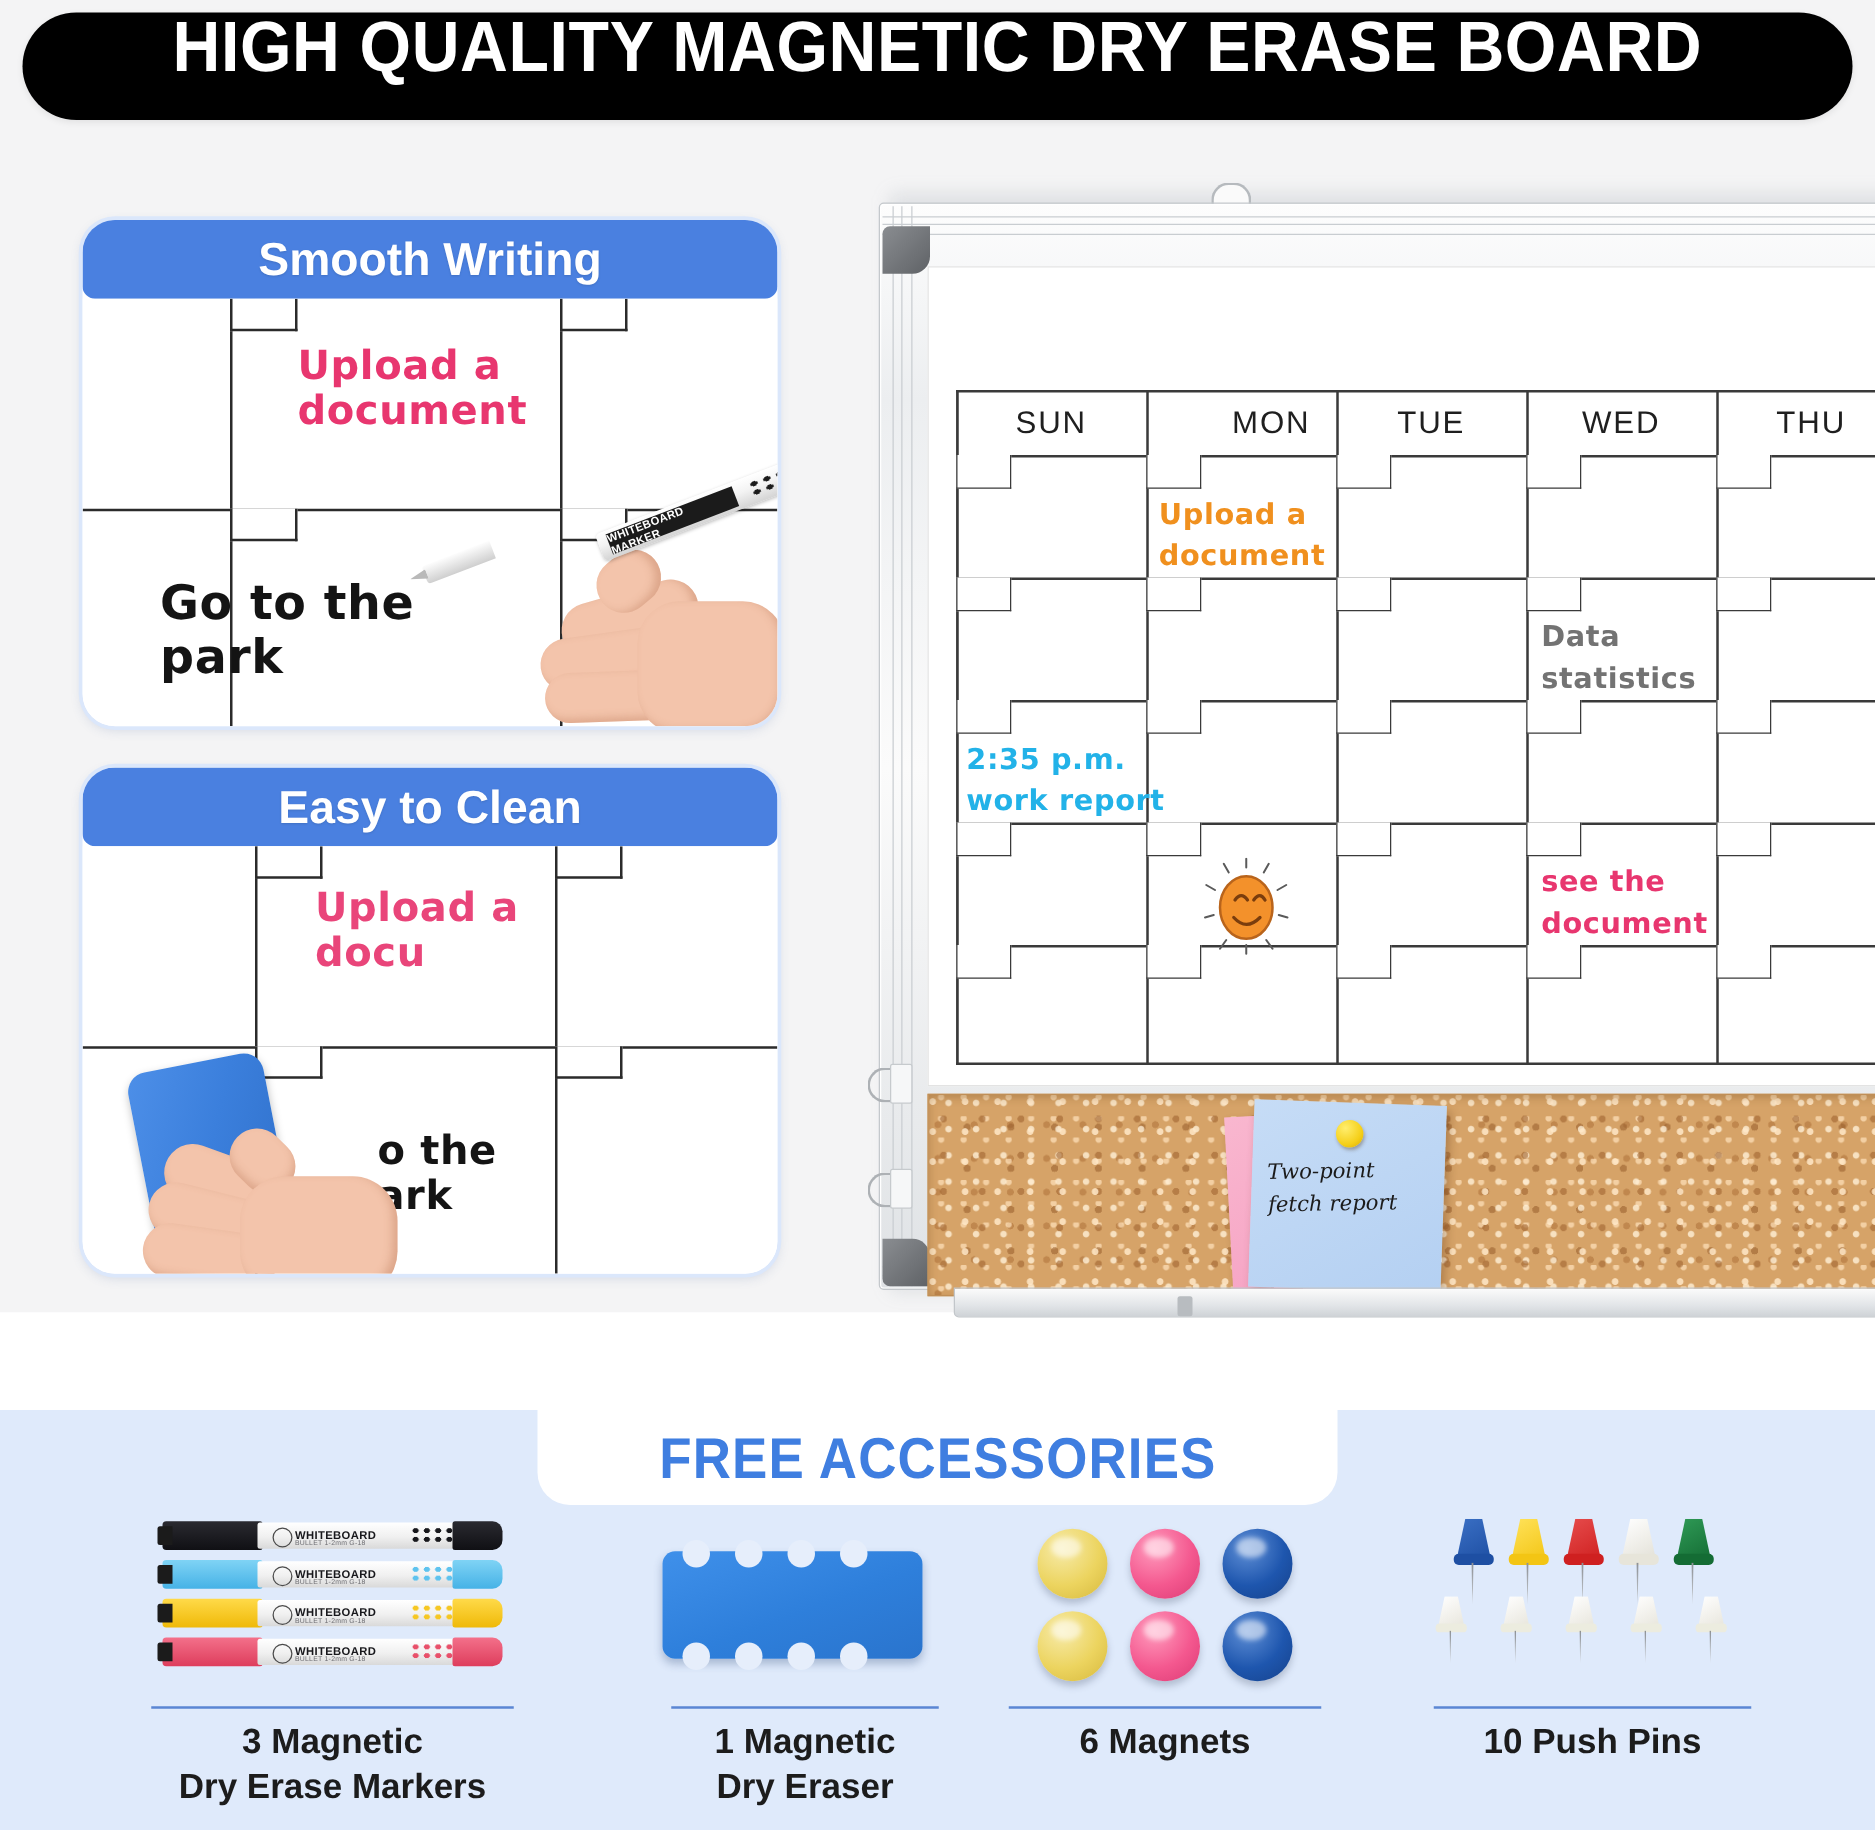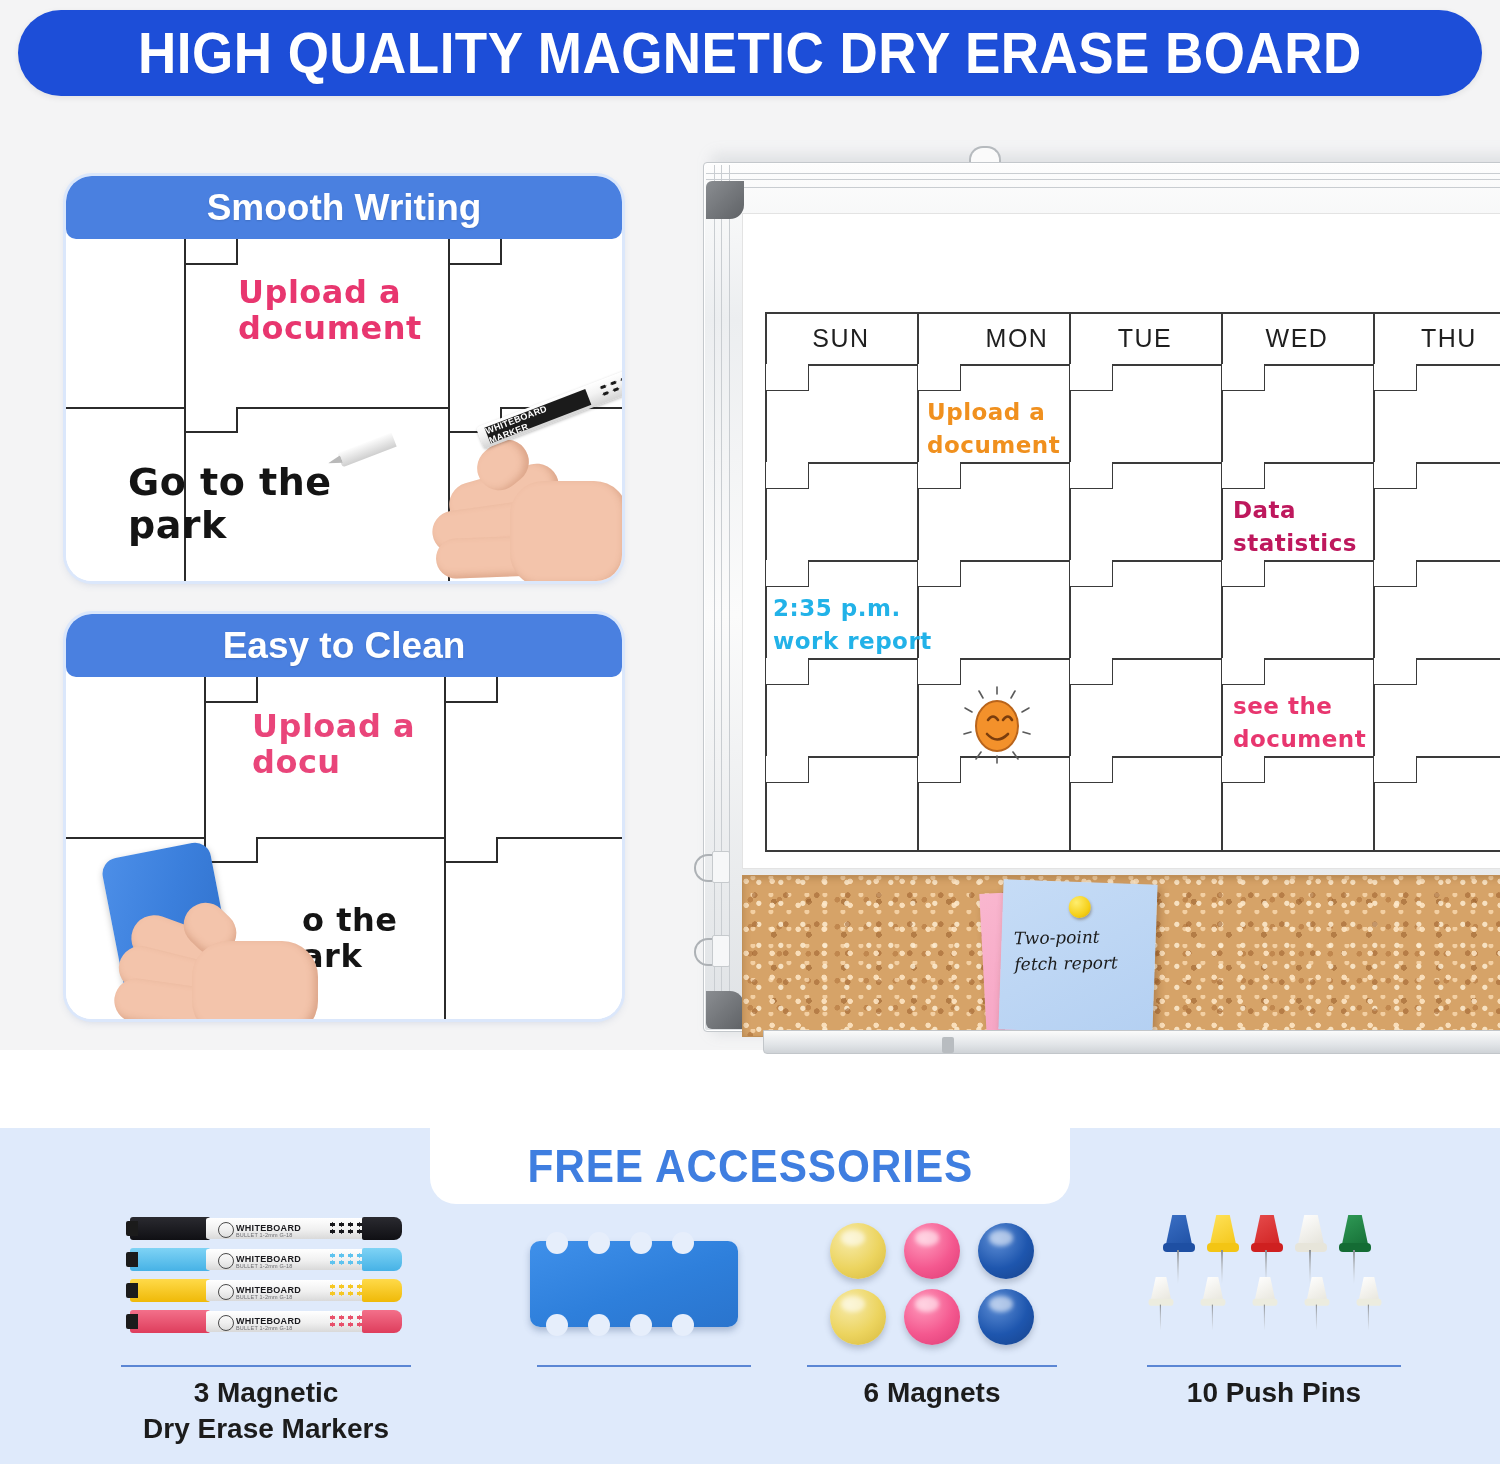--- a/index.html
+++ b/index.html
@@ -14,22 +14,22 @@
   .page{position:absolute;inset:0;width:1500px;height:1464px;}
 
   
   .bg-top{position:absolute;left:0;top:0;width:1500px;height:1050px;background:#f4f4f5;}
   .bg-mid{position:absolute;left:0;top:1050px;width:1500px;height:78px;background:#ffffff;}
   .bg-bottom{position:absolute;left:0;top:1128px;width:1500px;height:336px;background:#dfeafb;}
 
   
   .headline{
     position:absolute;left:18px;top:10px;width:1464px;height:86px;
-    background:#1d4ed8;border-radius:44px;
-    display:flex;align-items:center;justify-content:center;
+    background:#000000;border-radius:44px;
+    display:flex;justify-content:center;
     box-shadow:0 2px 6px rgba(0,0,0,.08);
   }
   .headline-text{
     color:#ffffff;font-weight:bold;font-size:57px;letter-spacing:.5px;
     transform:scaleX(.93);white-space:nowrap;line-height:1;
     text-shadow:0 1px 1px rgba(0,0,0,.07);
   }
 
   
   .panel{
@@ -146,21 +146,21 @@
   .cal-border{position:absolute;inset:0;border:1.5px solid #3a3a3a;border-right:none;}
   .cal .vline{position:absolute;top:0;bottom:0;width:1.5px;background:#3a3a3a;}
   .cal .hline{position:absolute;left:0;right:0;height:1.5px;background:#3a3a3a;}
   .dow{
     position:absolute;top:0;height:52px;display:flex;align-items:center;justify-content:center;
     font-size:25px;color:#1f1f1f;letter-spacing:1.5px;
   }
   .daytab{position:absolute;width:42px;height:26px;border:1.5px solid #3a3a3a;border-top:none;background:#fff;}
   .cal-note{position:absolute;font-size:23px;line-height:1.45;white-space:pre;}
   .note-orange{color:#f0901e;}
-  .note-black{color:#be185d;}
+  .note-black{color:#737373;}
   .note-blue{color:#22b2e8;}
   .note-pink{color:#e8366f;}
 
   .sun-doodle{position:absolute;width:72px;height:78px;}
 
   
   .cork{
     position:absolute;left:38px;top:712px;width:806px;height:160px;
     background-color:#d6a368;
     background-image:
@@ -525,20 +525,22 @@
         <div class="eraser-wave" style="left:58px;top:-9px;"></div>
         <div class="eraser-wave" style="left:100px;top:-9px;"></div>
         <div class="eraser-wave" style="left:142px;top:-9px;"></div>
         <div class="eraser-wave" style="left:16px;top:73px;"></div>
         <div class="eraser-wave" style="left:58px;top:73px;"></div>
         <div class="eraser-wave" style="left:100px;top:73px;"></div>
         <div class="eraser-wave" style="left:142px;top:73px;"></div>
       </div>
     </div>
     <div class="acc-rule" style="width:214px;"></div>
+    <div class="acc-cap" style="white-space:pre-line;">1 Magnetic
+Dry Eraser</div>
   </div>
 
   <div class="acc acc-3">
     <div class="acc-art">
       <div class="magnet" style="left:44px;top:8px;background:radial-gradient(circle at 35% 28%,#f7ebaa,#ecd45f 55%,#d6b83c);"></div>
       <div class="magnet" style="left:118px;top:8px;background:radial-gradient(circle at 35% 28%,#ff9bbd,#f4588f 55%,#dc3a74);"></div>
       <div class="magnet" style="left:192px;top:8px;background:radial-gradient(circle at 35% 28%,#5f8fd6,#1e56ae 55%,#16418a);"></div>
       <div class="magnet" style="left:44px;top:74px;background:radial-gradient(circle at 35% 28%,#f7ebaa,#ecd45f 55%,#d6b83c);"></div>
       <div class="magnet" style="left:118px;top:74px;background:radial-gradient(circle at 35% 28%,#ff9bbd,#f4588f 55%,#dc3a74);"></div>
       <div class="magnet" style="left:192px;top:74px;background:radial-gradient(circle at 35% 28%,#5f8fd6,#1e56ae 55%,#16418a);"></div>

